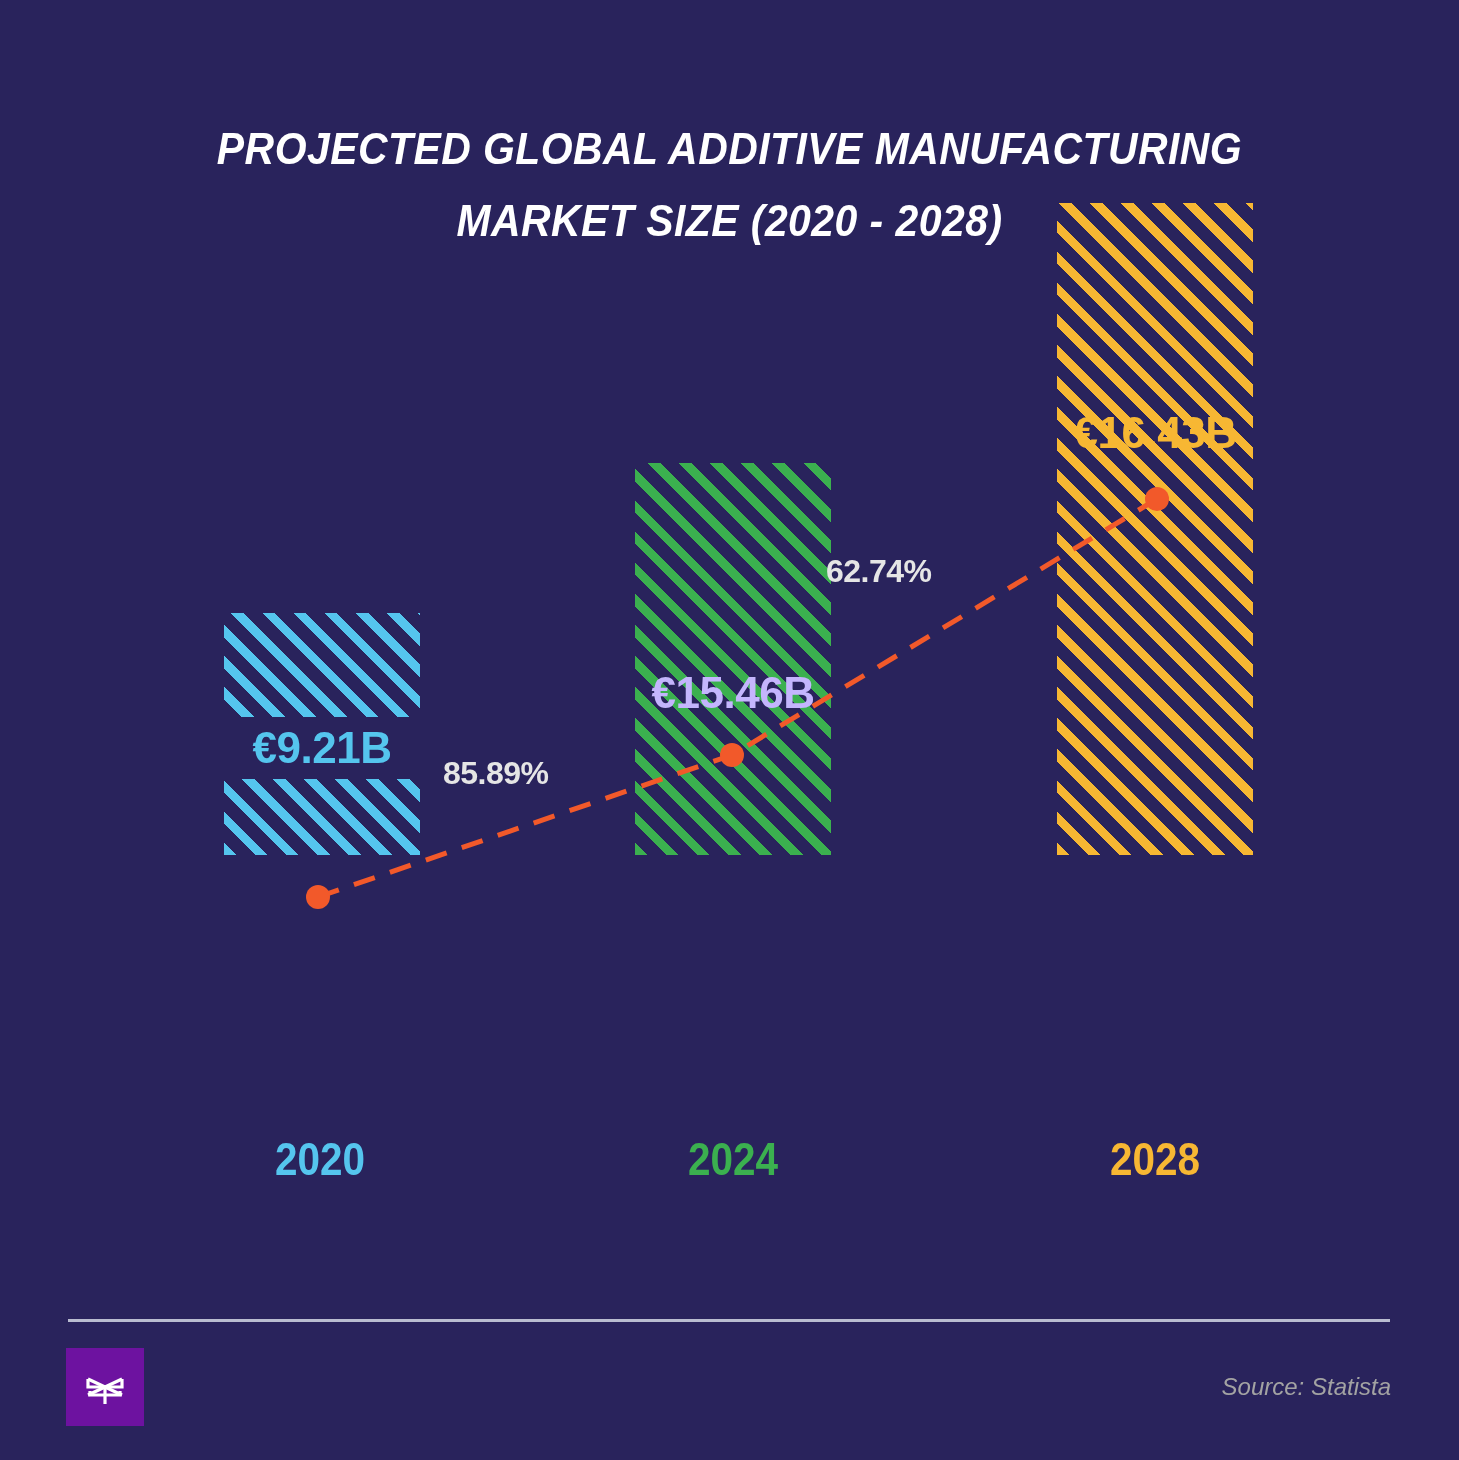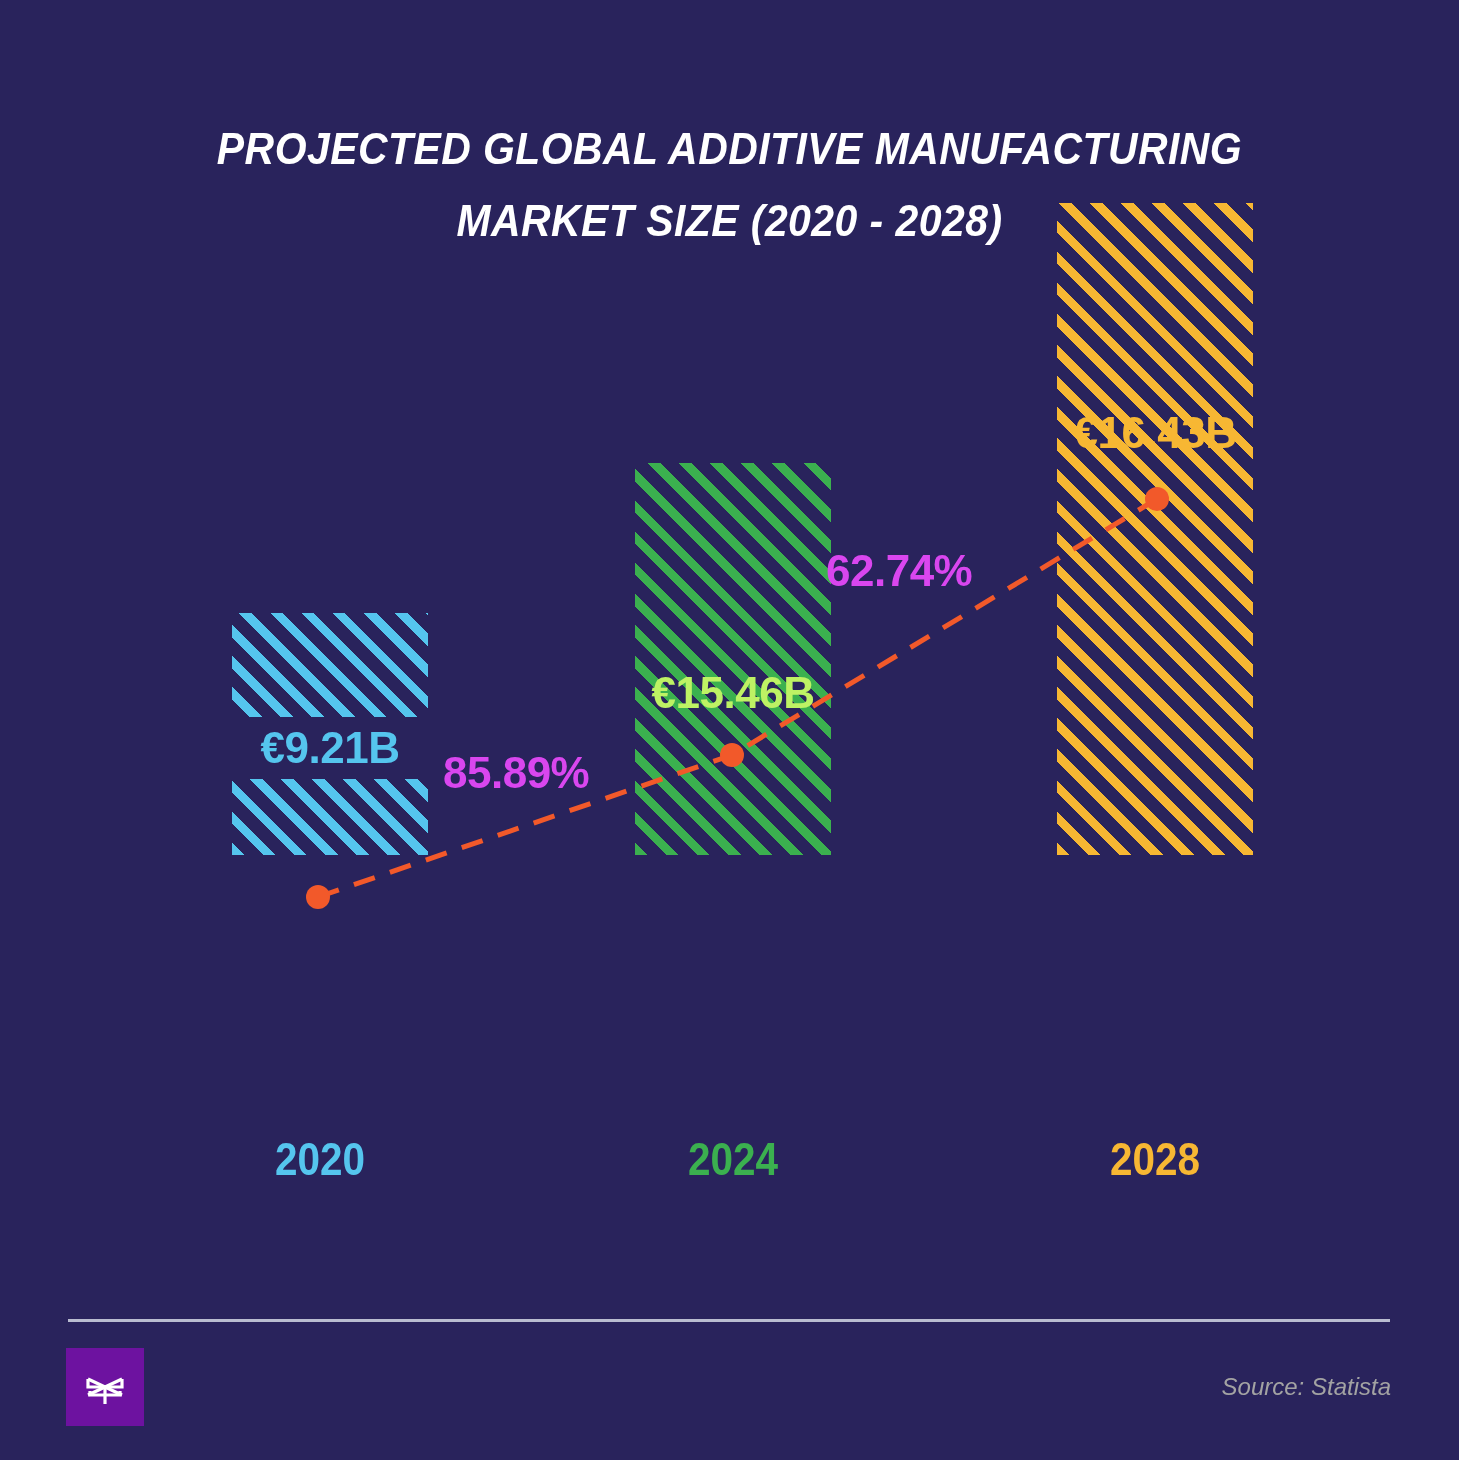--- a/index.html
+++ b/index.html
@@ -112,23 +112,23 @@
     position: absolute;
     left: 0;
     top: 0;
     width: 1459px;
     height: 1200px;
     pointer-events: none;
   }
 
   .pct-label {
     position: absolute;
-    color: #d946ef;
-    font-weight: bold;
-    font-size: 44px;
+    color: #e5e5e5;
+    font-weight: bold;
+    font-size: 32px;
     line-height: 52px;
     white-space: nowrap;
     letter-spacing: -0.5px;
     text-align: center;
   }
 
   
   .divider {
     position: absolute;
     left: 68px;
@@ -160,29 +160,29 @@
 
 <div class="canvas">
 
   <div class="title">
     <span class="title-line">PROJECTED GLOBAL ADDITIVE MANUFACTURING</span>
     <span class="title-line">MARKET SIZE (2020 - 2028)</span>
   </div>
 
   <div class="plot">
 
-    <div class="bar" style="left:232px; width:196px; height:242px;">
+    <div class="bar" style="left:224px; width:196px; height:242px;">
       <div class="bar-fill hatch-blue"></div>
       <div class="value-inside" style="top:104px;">€9.21B</div>
     </div>
 
     <div class="bar" style="left:635px; width:196px; height:392px;">
       <div class="bar-fill hatch-green"></div>
     </div>
-    <div class="value-above" style="left:593px; top:634px; width:280px; color:#bef264;">€15.46B</div>
+    <div class="value-above" style="left:593px; top:634px; width:280px; color:#c4b5fd;">€15.46B</div>
 
     <div class="bar" style="left:1057px; width:196px; height:652px;">
       <div class="bar-fill hatch-yellow"></div>
     </div>
     <div class="value-above" style="left:1015px; top:374px; width:280px; color:#f7b733;">€16.43B</div>
 
     <div class="year-label" style="left:222px; top:1100px; width:196px; color:#55c5ee;">2020</div>
     <div class="year-label" style="left:635px; top:1100px; width:196px; color:#3bb04f;">2024</div>
     <div class="year-label" style="left:1057px; top:1100px; width:196px; color:#f7b733;">2028</div>
 

